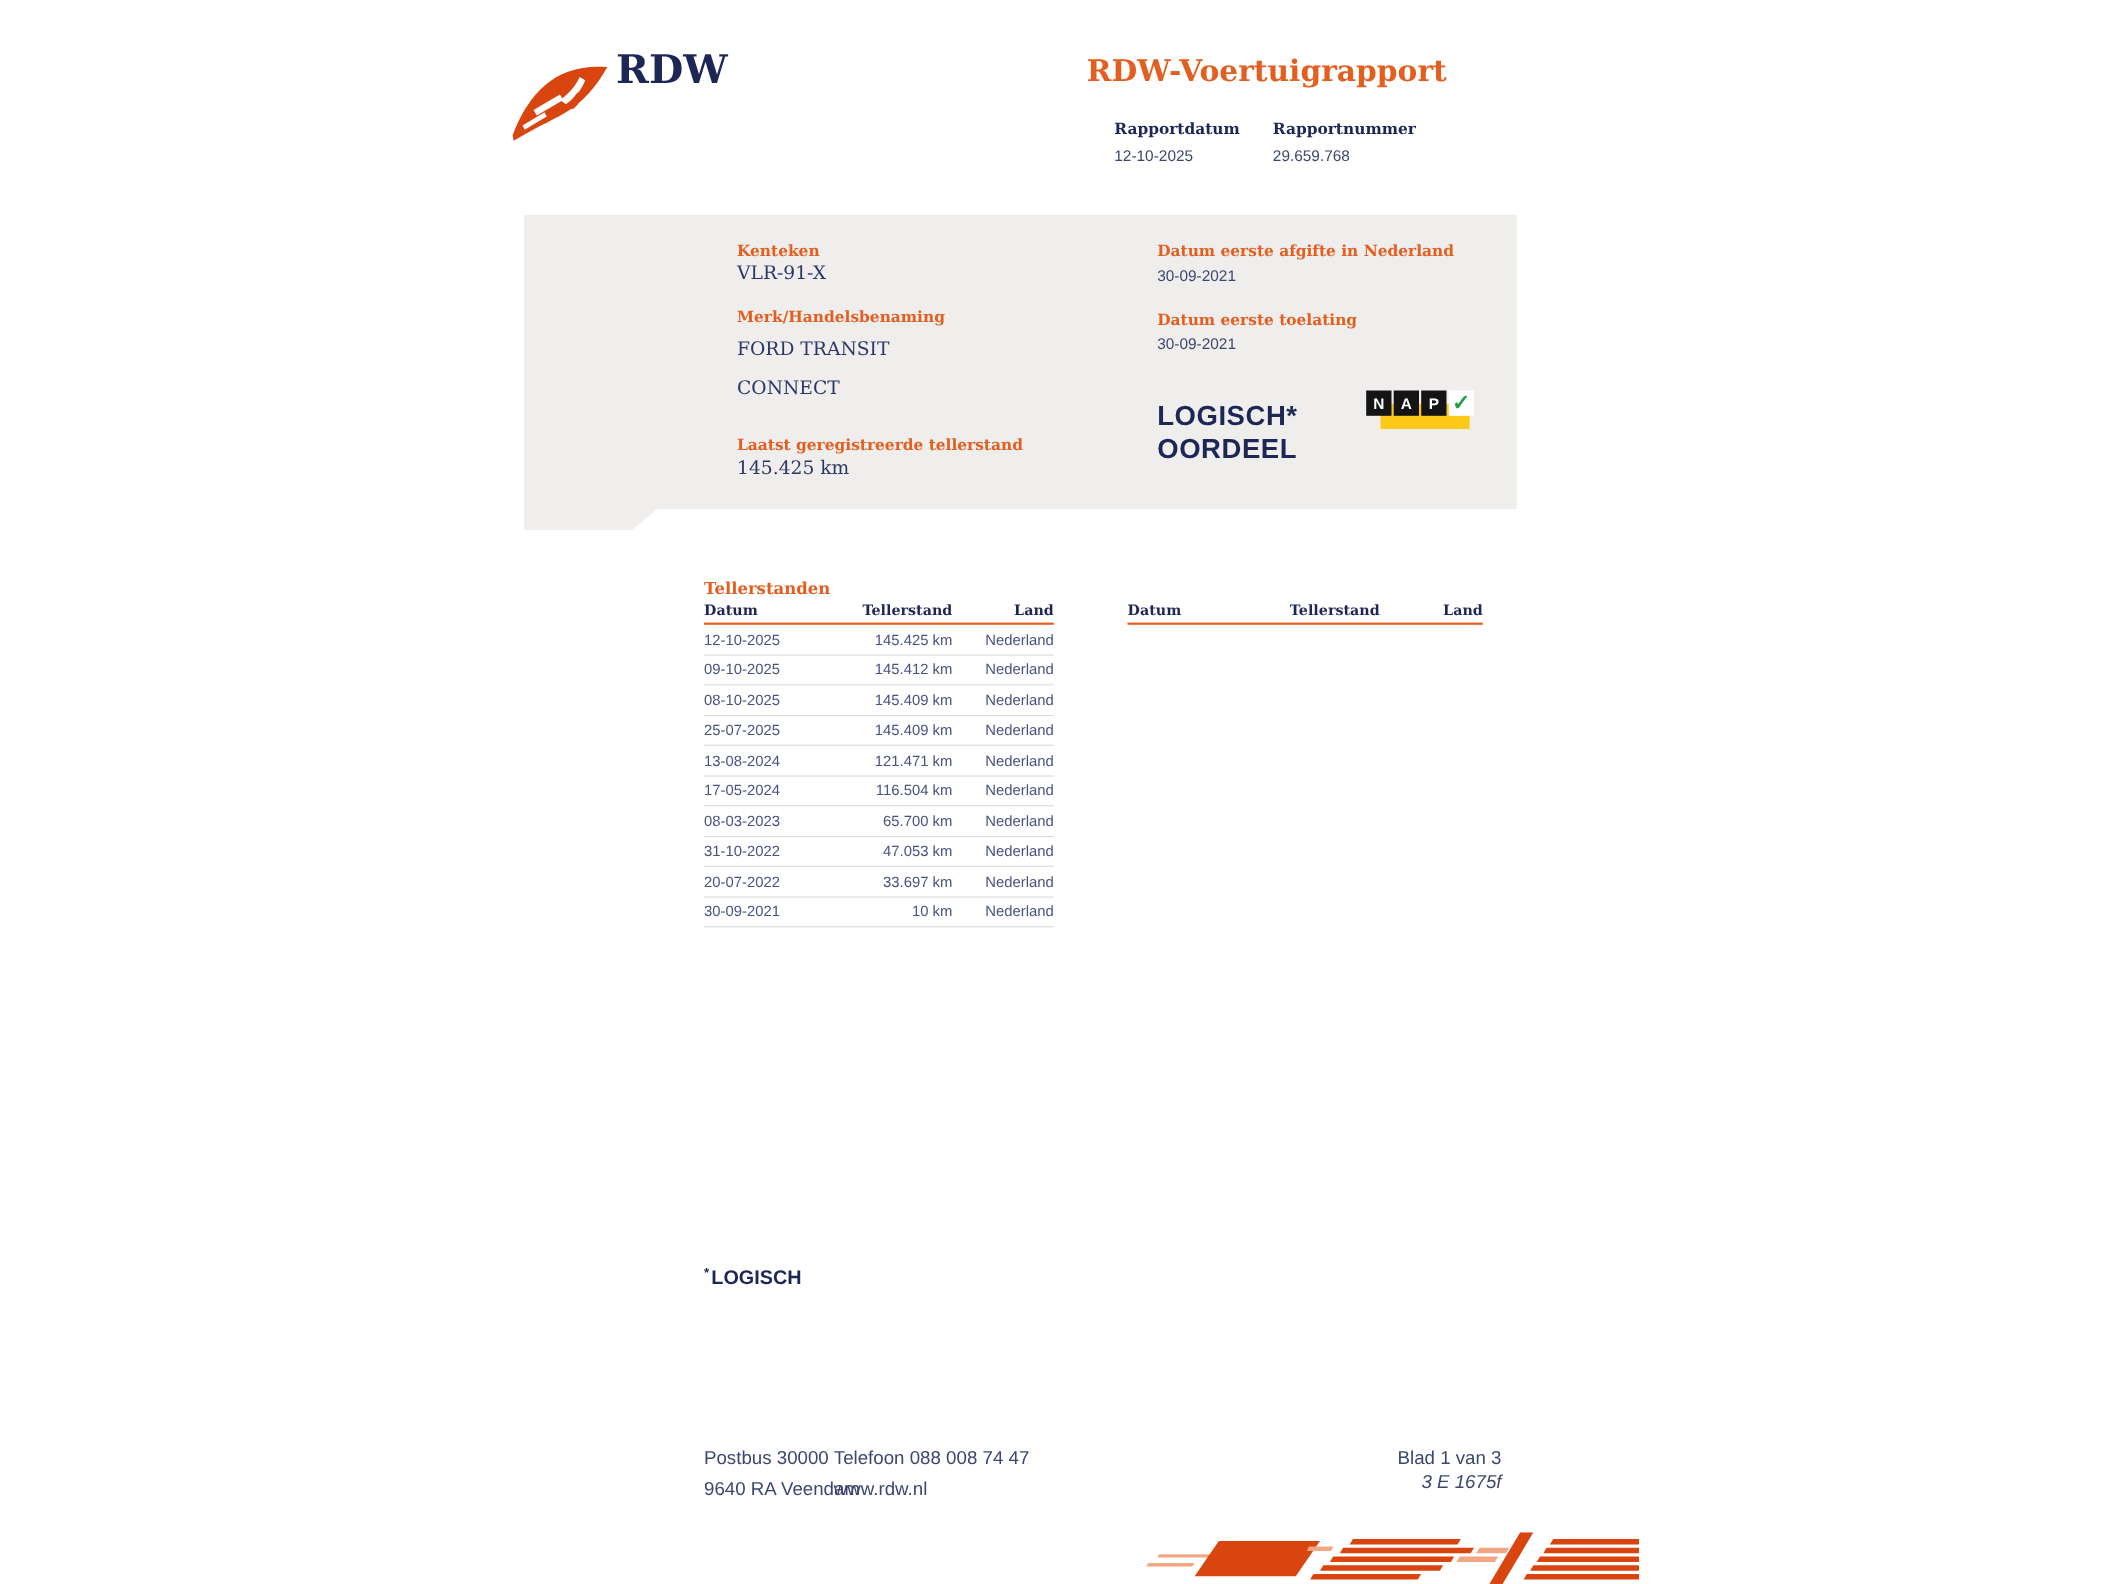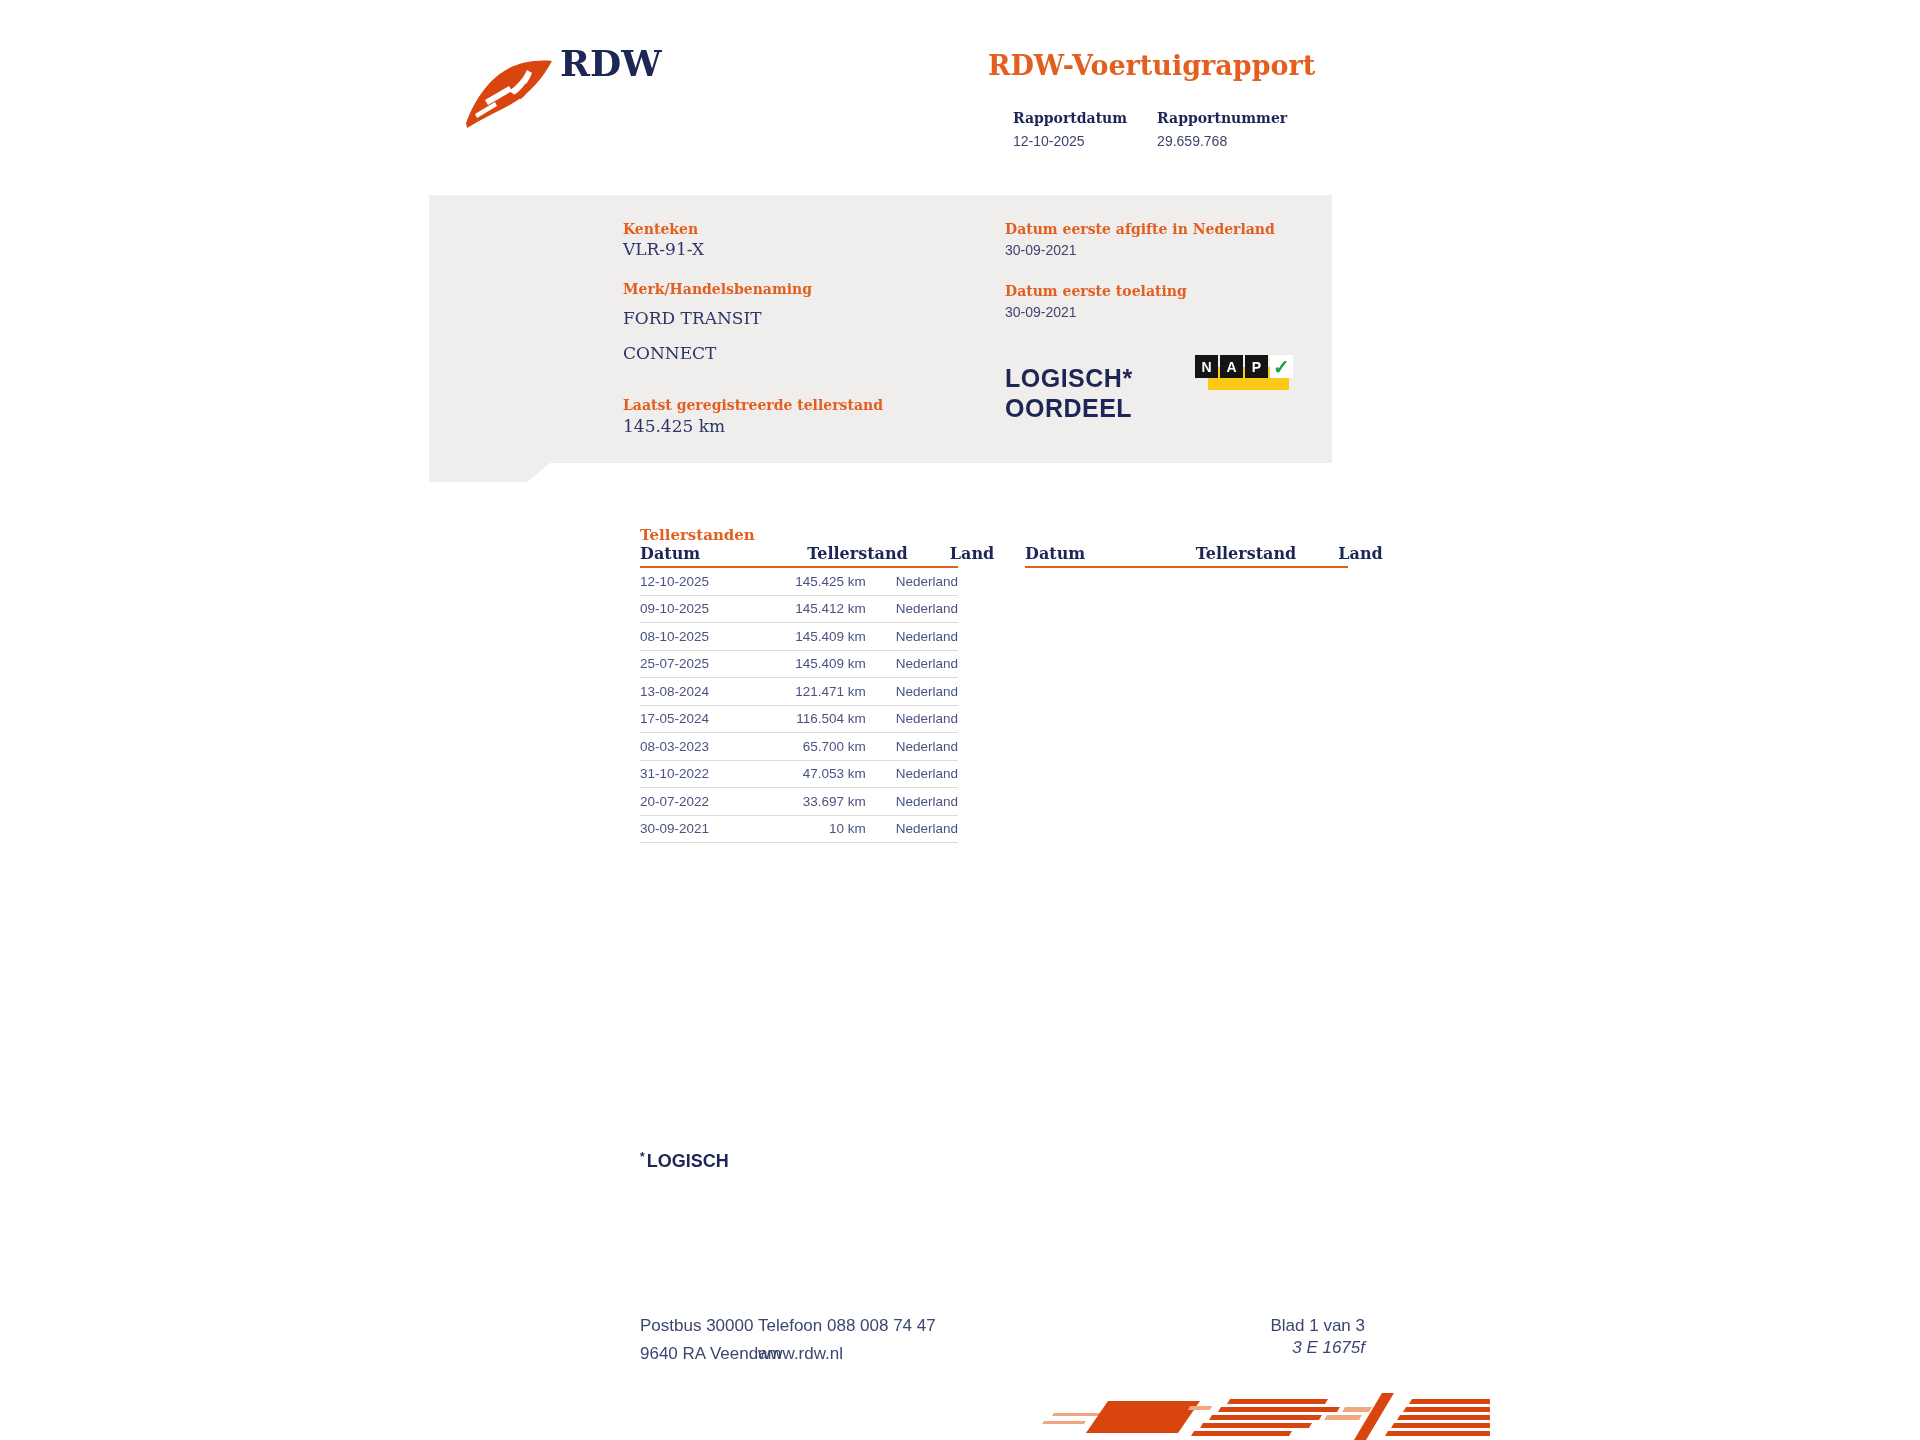--- a/index.html
+++ b/index.html
@@ -40,21 +40,21 @@
   }
   .report-meta{left:1013px;top:110px;display:flex;gap:30px;}
   .meta-label{
     font-family:"DejaVu Serif", serif;font-weight:bold;
     font-size:14px;color:var(--navy);
   }
   .meta-value{font-size:14px;color:var(--navy-val);margin-top:7px;}
 
   
   .vehicle-panel{
-    left:429px;top:195px;width:932px;height:287px;
+    left:476px;top:195px;width:932px;height:287px;
     background:var(--panel);
     clip-path:polygon(0 0,903px 0,903px 268px,121px 268px,98px 287px,0 287px);
   }
   .field-label{
     font-family:"DejaVu Serif", serif;font-weight:bold;
     font-size:14px;color:var(--orange);
   }
   .serif-value{
     font-family:"DejaVu Serif", serif;
     font-size:17px;color:var(--serif-val);
@@ -83,21 +83,21 @@
     font-family:"DejaVu Serif", serif;font-weight:bold;
     font-size:15px;color:var(--orange);
   }
   .km-table{width:318px;}
   .km-table.t1{left:640px;top:551px;}
   .km-table.t2{left:1025px;top:551px;width:323px;}
   .thead{
     display:flex;align-items:flex-end;height:17px;
     border-bottom:2px solid var(--orange);padding-bottom:3px;
     font-family:"DejaVu Serif", serif;font-weight:bold;
-    font-size:16px;color:var(--navy);gap:42px;
+    font-size:13px;color:var(--navy);
   }
   .trow{
     display:flex;align-items:center;height:27.5px;
     border-bottom:1px solid var(--sep);
     font-size:13.5px;color:var(--row-text);
   }
   .c0{flex:0 0 38%;text-align:left;}
   .c1{flex:0 0 33%;text-align:right;}
   .c2{flex:1 1 auto;text-align:right;}
 

